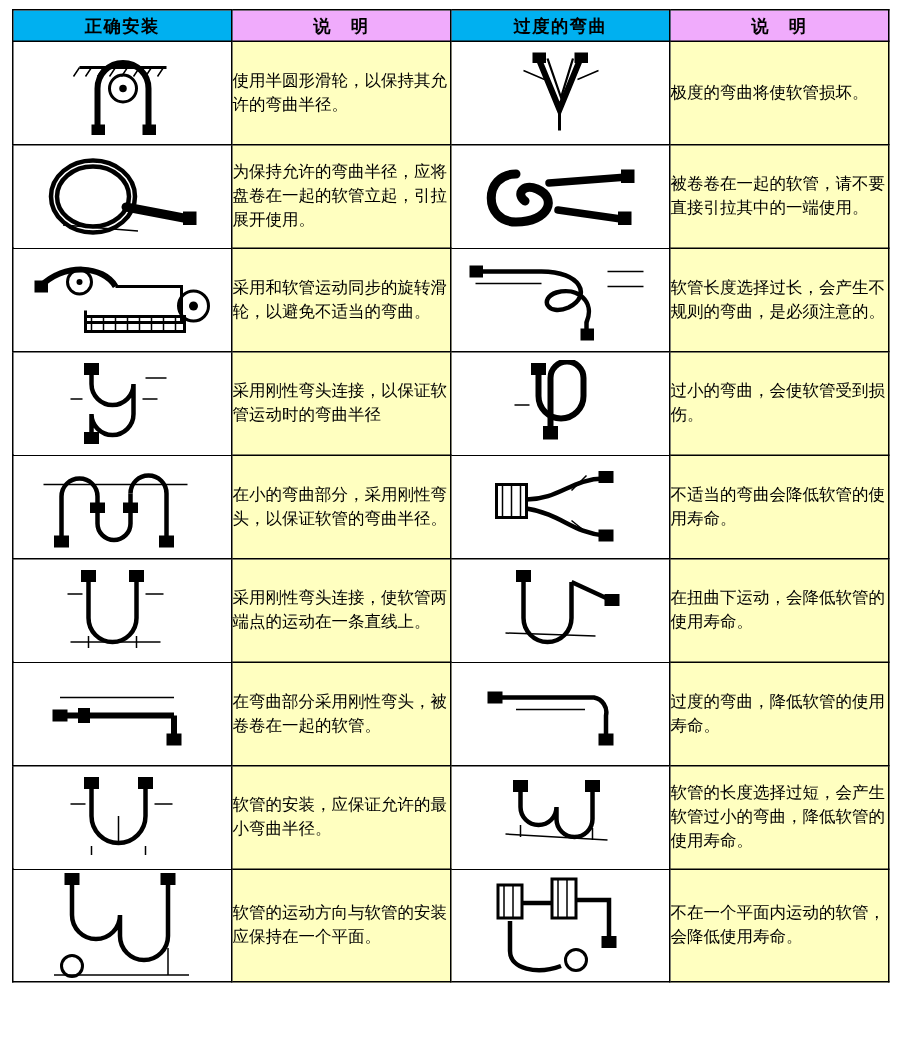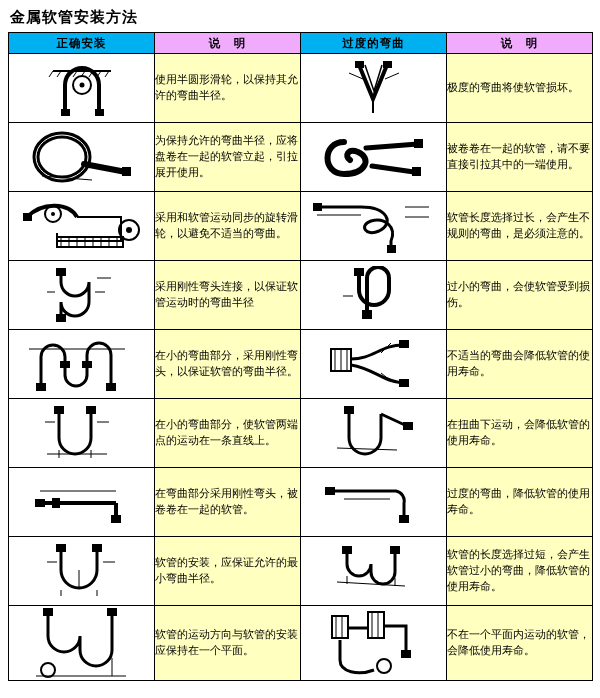--- a/index.html
+++ b/index.html
@@ -75,21 +75,20 @@
     display: block;
     margin: 0 auto;
   }
   .fig svg { display: block; margin: 0 auto; }
 </style>
 </head>
 <body>
 
 <div class="page">
 
-  <div class="doc-title">金属软管安装方法</div>
 
   <table class="hose-table">
     <colgroup>
       <col class="c-img">
         <col class="c-txt">
         <col class="c-img">
         <col class="c-txt">
     </colgroup>
     <thead>
       <tr>
@@ -253,21 +252,21 @@
             <svg width="110" height="58" viewBox="0 0 110 58">
               <path d="M32 6 L32 34 A16 16 0 0 0 64 34 L64 6" fill="none" stroke="#000" stroke-width="3"></path>
               <rect x="27" y="2" width="10" height="8" fill="#000"></rect>
               <rect x="59" y="2" width="10" height="8" fill="#000"></rect>
               <path d="M32 46 L32 54 M64 46 L64 54" stroke="#000" stroke-width="1"></path>
               <path d="M18 18 L28 18 M70 18 L82 18" stroke="#000" stroke-width="1"></path>
               <path d="M20 50 L80 50" stroke="#000" stroke-width="1"></path>
             </svg>
           </span>
         </td>
-        <td class="txt-cell">在小的弯曲部分，使软管两端点的运动在一条直线上。</td>
+        <td class="txt-cell">采用刚性弯头连接，使软管两端点的运动在一条直线上。</td>
         <td class="img-cell">
           <span class="fig">
             <svg width="110" height="58" viewBox="0 0 110 58">
               <path d="M30 6 L30 34 A16 16 0 0 0 62 34 L62 10" fill="none" stroke="#000" stroke-width="3"></path>
               <rect x="25" y="2" width="10" height="8" fill="#000"></rect>
               <path d="M62 10 L88 22" stroke="#000" stroke-width="3"></path>
               <rect x="84" y="18" width="10" height="8" fill="#000"></rect>
               <path d="M18 44 L78 46" stroke="#000" stroke-width="1"></path>
             </svg>
           </span>

